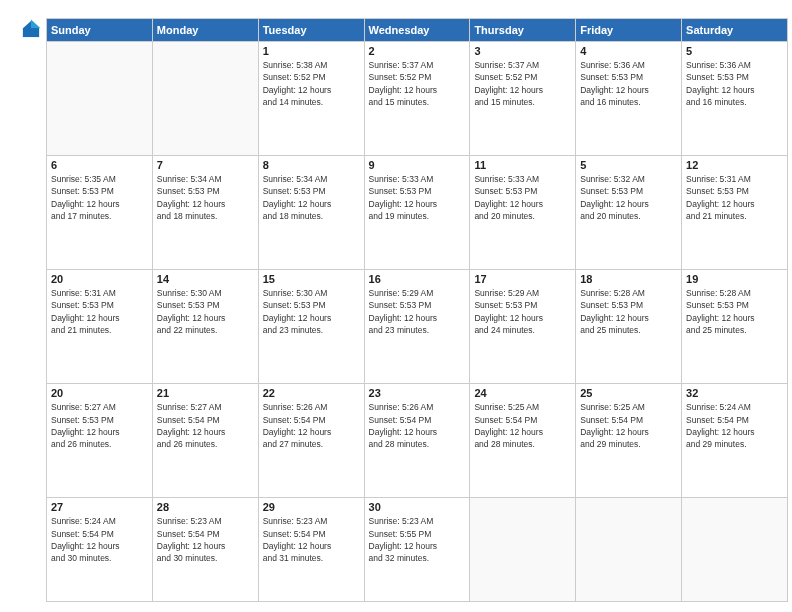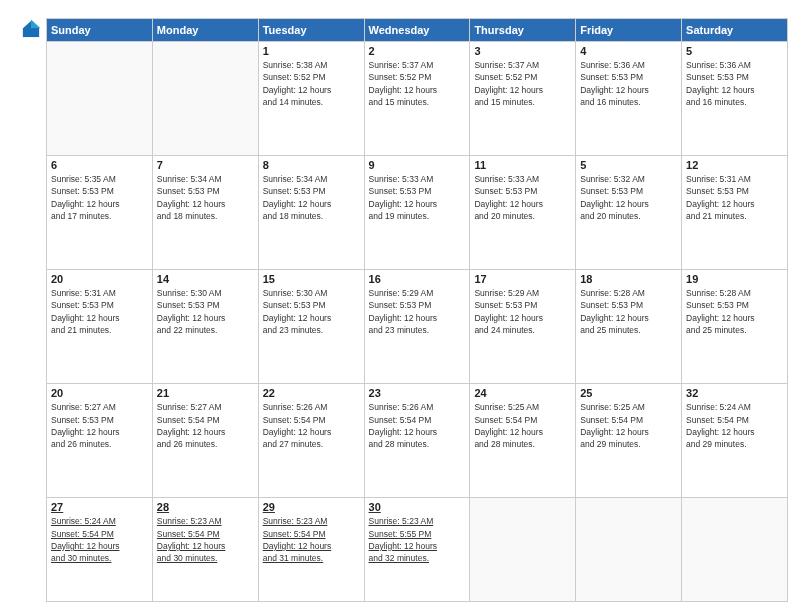--- a/index.html
+++ b/index.html
@@ -96,21 +96,20 @@
     .day-info {
       font-size: 8.5px;
       line-height: 1.45;
       color: #333;
     }
     .week-row td {
       height: 88px;
     }
     .last-row td {
       height: 80px;
-      text-decoration: underline;
     }
   </style>
 </head>
 <body>
 
 <div class="page">
   <div class="header">
     <div class="logo">
       <svg class="logo-icon" viewBox="0 0 30 30">
         <polygon points="15,4 26,14 26,26 4,26 4,14" fill="#1a6eb5"></polygon>

